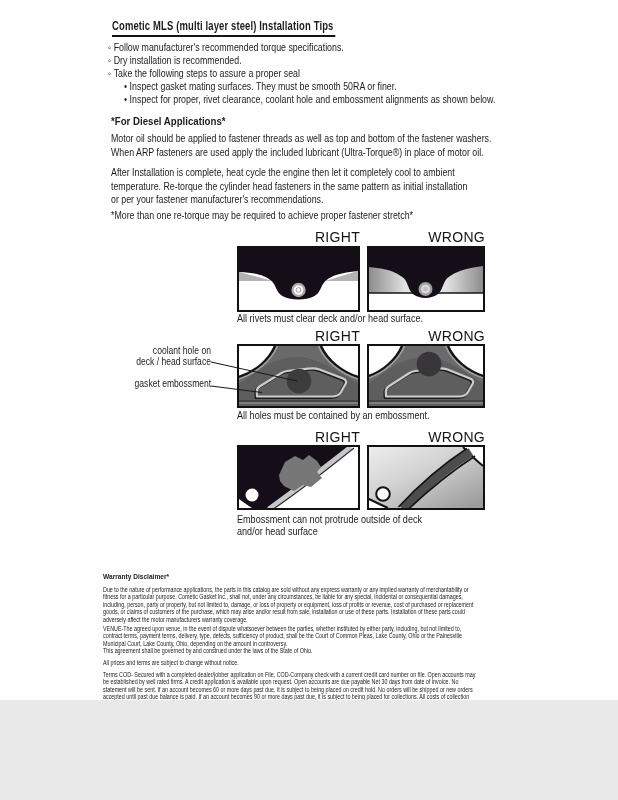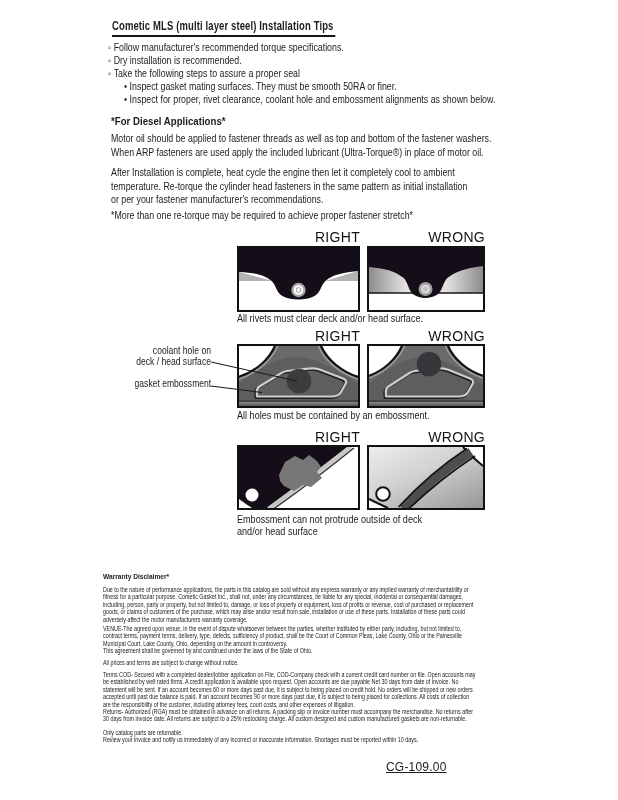--- a/index.html
+++ b/index.html
@@ -1,16 +1,16 @@
 <!DOCTYPE html>
 <html><head>
 <meta charset="utf-8">
 <style>
   html,body{margin:0;padding:0;background:#e9e9e9;}
-  #page{position:relative;width:618px;height:800px;background:#ffffff;margin:0 auto;overflow:hidden;
+  #page{position:relative;width:618px;height:700px;background:#ffffff;margin:0 auto;overflow:hidden;
         font-family:"Liberation Sans",sans-serif;color:#1c1c1c;}
   .abs{position:absolute;}
   .pre{white-space:pre-line;}
   .cx{transform:scaleX(0.84);transform-origin:0 0;}
   .cxr{transform:scaleX(0.84);transform-origin:100% 0;}
   .title{display:inline-block;font-size:13.5px;font-weight:bold;letter-spacing:.2px;
          border-bottom:2px solid #151515;padding:0 3px 2px 0;
          transform:scaleX(0.70);transform-origin:0 0;white-space:nowrap;}
   .body-text{font-size:10.5px;line-height:13.5px;}
   .tips{font-size:10.5px;line-height:13px;white-space:nowrap;}

